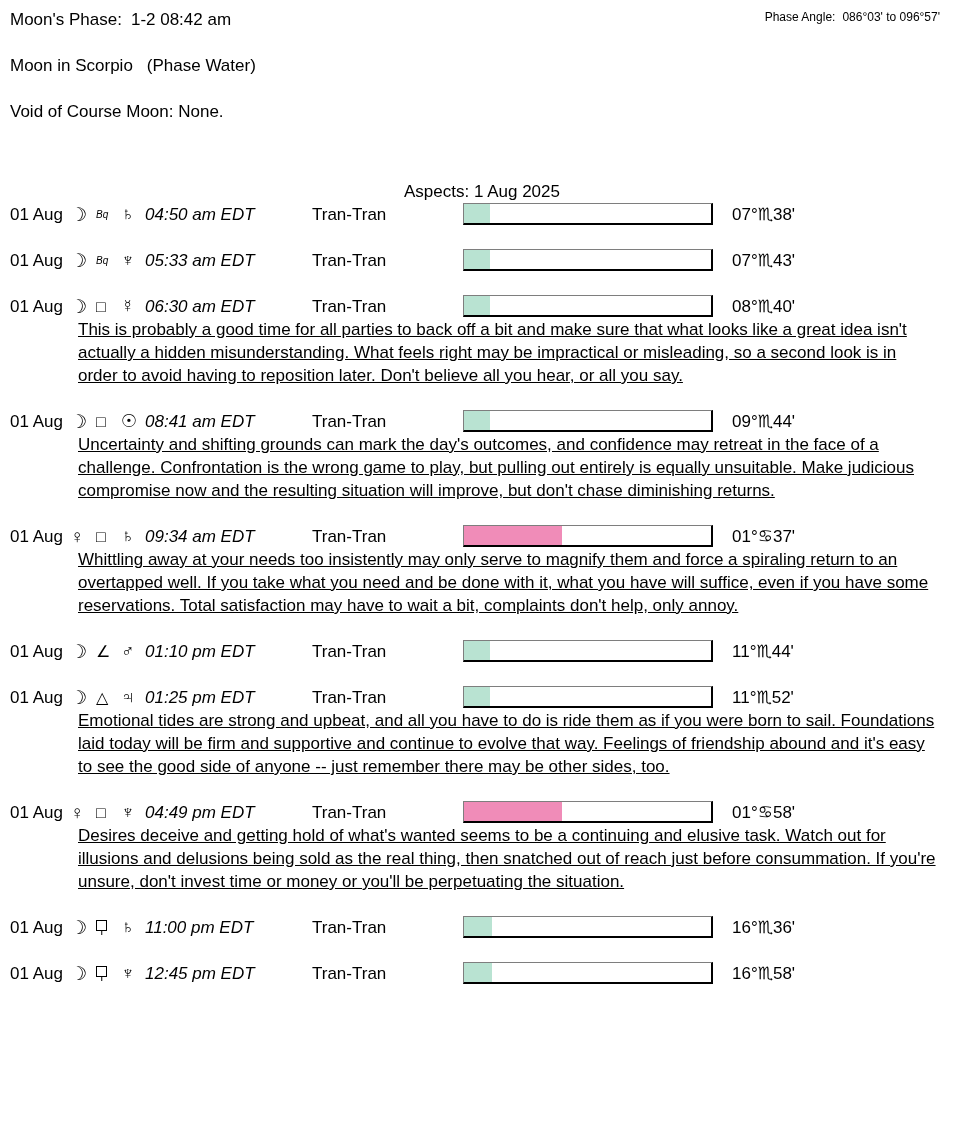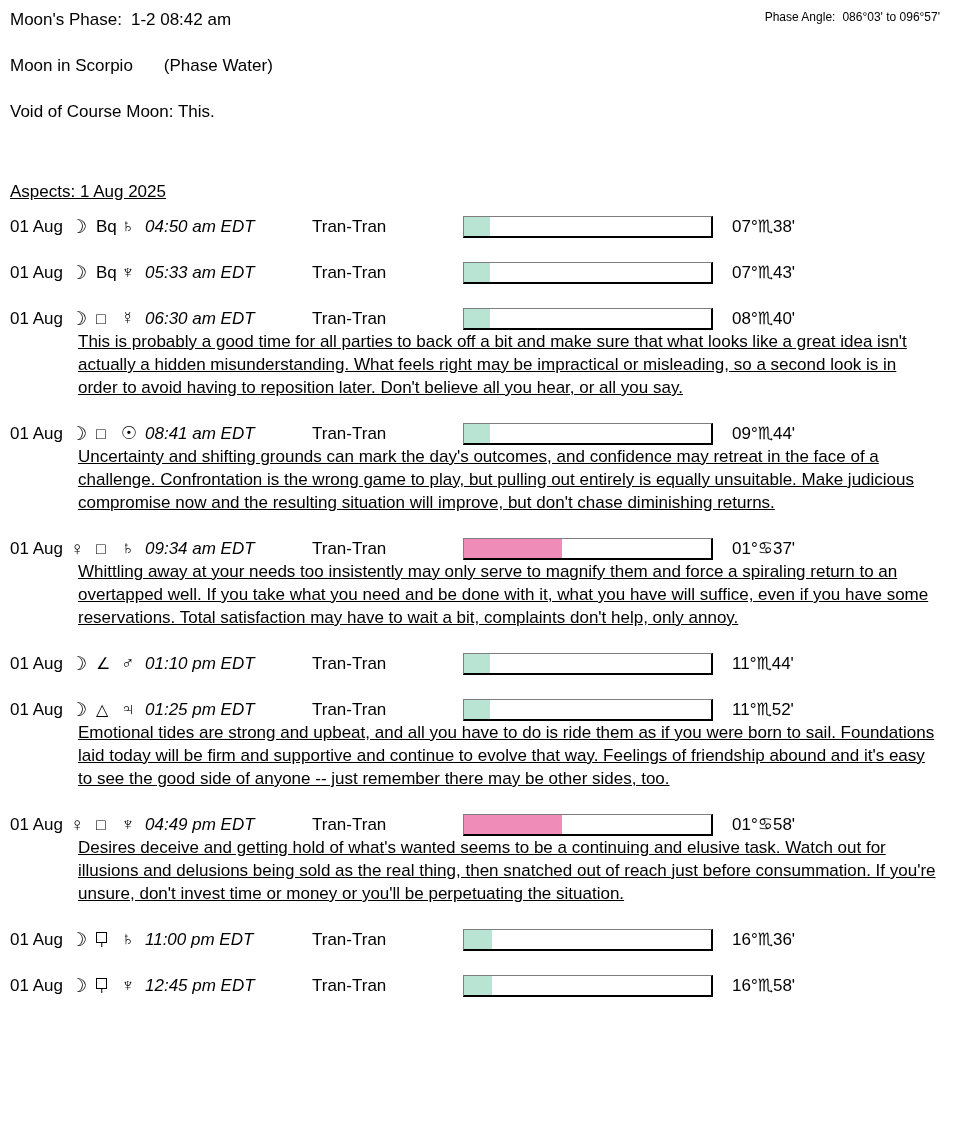--- a/index.html
+++ b/index.html
@@ -6,29 +6,29 @@
   body{
     width:964px;height:1124px;box-sizing:border-box;
     padding:8px 0 0 10px;
     font-family:"Liberation Sans","DejaVu Sans",sans-serif;
     color:#000;font-size:17px;line-height:23px;
     -webkit-font-smoothing:antialiased;
   }
   .hdr1{display:flex;justify-content:space-between;align-items:flex-start;padding-right:24px;}
   .hdr-left{display:flex;gap:9px;white-space:pre;}
   .phase-angle{font-size:12px;line-height:18px;display:flex;gap:7px;white-space:pre;}
-  .hdr-line2{margin-top:23px;display:flex;gap:31px;}
+  .hdr-line2{margin-top:23px;display:flex;gap:14px;}
   .hdr-line3{margin-top:23px;}
-  .aspects-title{margin-top:57px;margin-bottom:12px;width:944px;text-decoration:underline;}
+  .aspects-title{margin-top:57px;text-align:center;width:944px;}
   .ablock{margin-bottom:23px;}
-  .arow{display:flex;align-items:flex-end;height:23px;}
+  .arow{display:flex;align-items:flex-start;height:23px;}
   .c-date{width:60px;flex:none;}
   .c-g1{width:26px;flex:none;font-size:19px;}
   .c-asp{width:25px;flex:none;font-size:16px;}
-  .asp-txt{font-size:17px;}
+  .asp-txt{font-size:10px;font-style:italic;}
   .c-g2{width:24px;flex:none;font-size:18px;}
   .c-time{width:167px;flex:none;font-style:italic;}
   .c-type{width:151px;flex:none;}
   .c-bar{
     width:247px;height:19px;flex:none;background:#fff;
     border-top:1px solid #7e7e7e;border-left:1px solid #7e7e7e;
     border-right:2px solid #000;border-bottom:2px solid #000;
     display:block;position:relative;
   }
   .c-bar .fill{display:block;height:100%;}
@@ -53,21 +53,21 @@
   <div class="phase-angle">
     <span>Phase Angle:</span><span>086°03' to 096°57'</span>
   </div>
 </div>
 
 <div class="hdr-line2">
   <span>Moon in Scorpio</span>
   <span>(Phase Water)</span>
 </div>
 
-<div class="hdr-line3">Void of Course Moon: This.</div>
+<div class="hdr-line3">Void of Course Moon: None.</div>
 
 <div class="aspects-title">Aspects: 1 Aug 2025</div>
 
 <div class="ablock">
   <div class="arow">
     <span class="c-date">01 Aug</span>
     <span class="c-g1">☽</span>
     <span class="c-asp asp-txt">Bq</span>
     <span class="c-g2">♄</span>
     <span class="c-time">04:50 am EDT</span>

